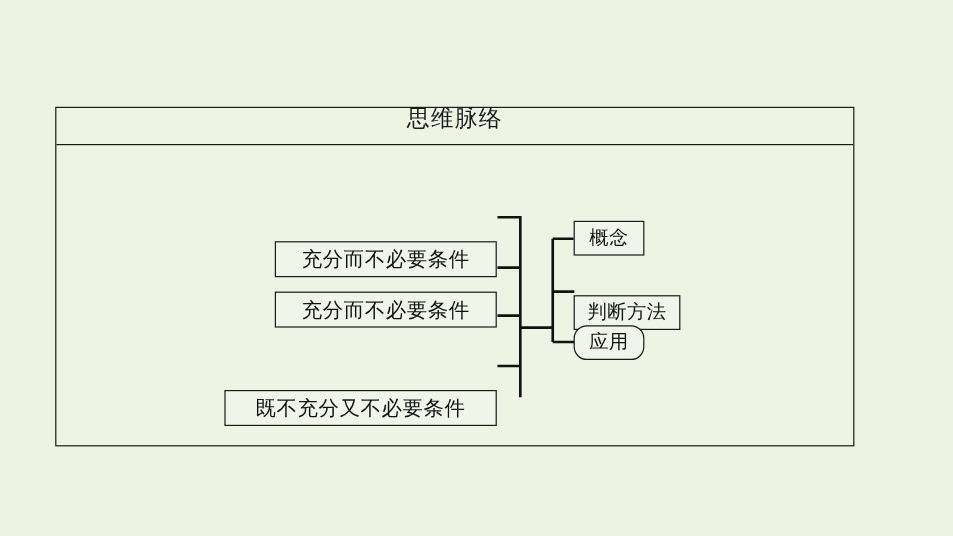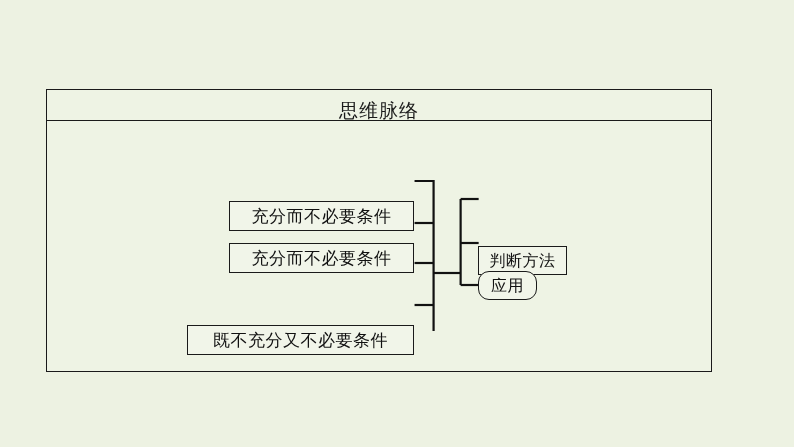--- a/index.html
+++ b/index.html
@@ -35,21 +35,21 @@
 
   .frame-header {
     position: absolute;
     left: 0;
     top: 0;
     width: 100%;
     height: 31px;
     border-bottom: 1.6px solid #1a1a1a;
     box-sizing: border-box;
     display: flex;
-    align-items: flex-end;
+    align-items: flex-start;
     justify-content: center;
   }
 
   .frame-title {
     font-size: 19px;
     letter-spacing: 1px;
     color: #1a1a1a;
     line-height: 1;
   }
 
@@ -153,20 +153,21 @@
           <path d="M 413 164 L 431 164"></path>
         </svg>
 
         <div class="node left-node" id="node-sufficient">充分而不必要条件</div>
 
         <div class="node left-node" id="node-necessary">充分而不必要条件</div>
 
 
         <div class="node left-node" id="node-neither">既不充分又不必要条件</div>
 
+        <div class="node right-node" id="node-concept">概念</div>
 
         <div class="node right-node" id="node-method">判断方法</div>
 
         <div class="node right-node" id="node-application">应用</div>
 
       </div>
     </div>
 
   </div>
 </div>

